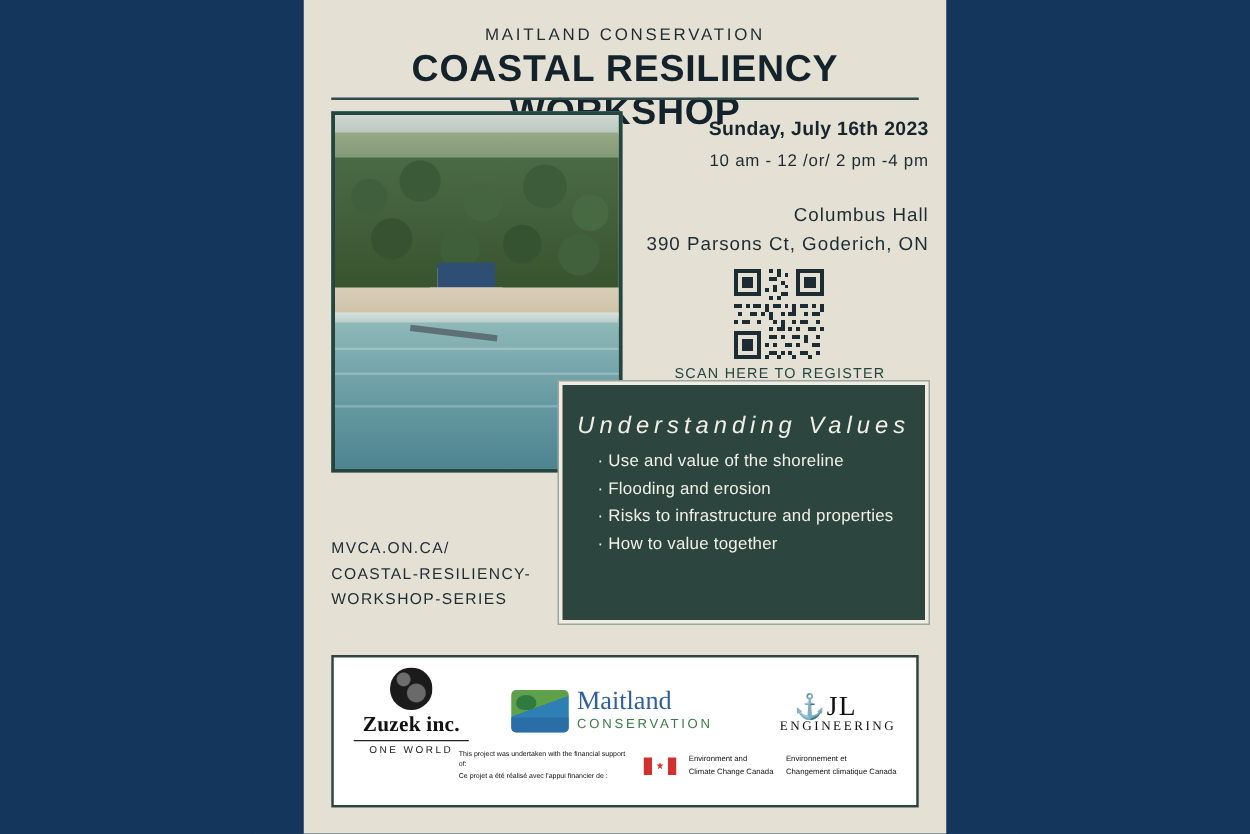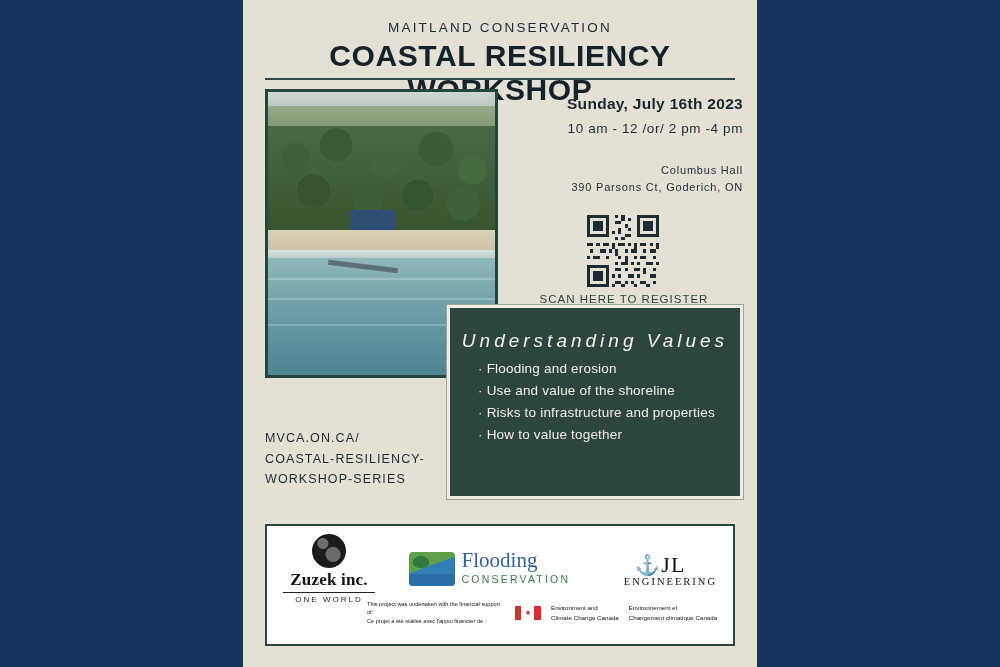--- a/index.html
+++ b/index.html
@@ -155,21 +155,21 @@
     color: #17262e;
   }
   .time-line {
     margin-top: 8px;
     font-size: 13.5px;
     letter-spacing: 0.6px;
     color: #1d2b33;
   }
   .venue {
     margin-top: 26px;
-    font-size: 11px;
+    font-size: 15px;
     letter-spacing: 0.8px;
     line-height: 1.5;
     color: #1d2b33;
   }
   .qr-wrap {
     position: absolute;
     left: 330px;
     top: 212px;
     width: 100px;
     height: 78px;
@@ -511,22 +511,22 @@
               <rect x="20" y="23" width="1" height="1"></rect>
           </g>
         </svg>
       </div>
 
       <div class="scan-text">SCAN HERE TO REGISTER</div>
 
       <div class="panel">
         <div class="panel-title">Understanding Values</div>
         <ul class="panel-list">
+          <li>· Use and value of the shoreline</li>
           <li>· Flooding and erosion</li>
-          <li>· Use and value of the shoreline</li>
           <li>· Risks to infrastructure and properties</li>
           <li>· How to value together</li>
         </ul>
       </div>
 
       <div class="url-block">
         <div>MVCA.ON.CA/</div>
         <div>COASTAL-RESILIENCY-</div>
         <div>WORKSHOP-SERIES</div>
       </div>
@@ -536,21 +536,21 @@
           <div class="logo">
             <div class="zuzek-globe"></div>
             <div class="zuzek-name">Zuzek inc.</div>
             <div class="zuzek-rule"></div>
             <div class="zuzek-tag">ONE WORLD</div>
           </div>
 
           <div class="maitland">
             <div class="maitland-mark"></div>
             <div>
-              <div class="maitland-text1">Flooding</div>
+              <div class="maitland-text1">Maitland</div>
               <div class="maitland-text2">CONSERVATION</div>
             </div>
           </div>
 
           <div class="sjl">
             <div class="sjl-top">
               <span class="sjl-anchor">⚓</span>
               <span>JL</span>
             </div>
             <div class="sjl-sub">ENGINEERING</div>

